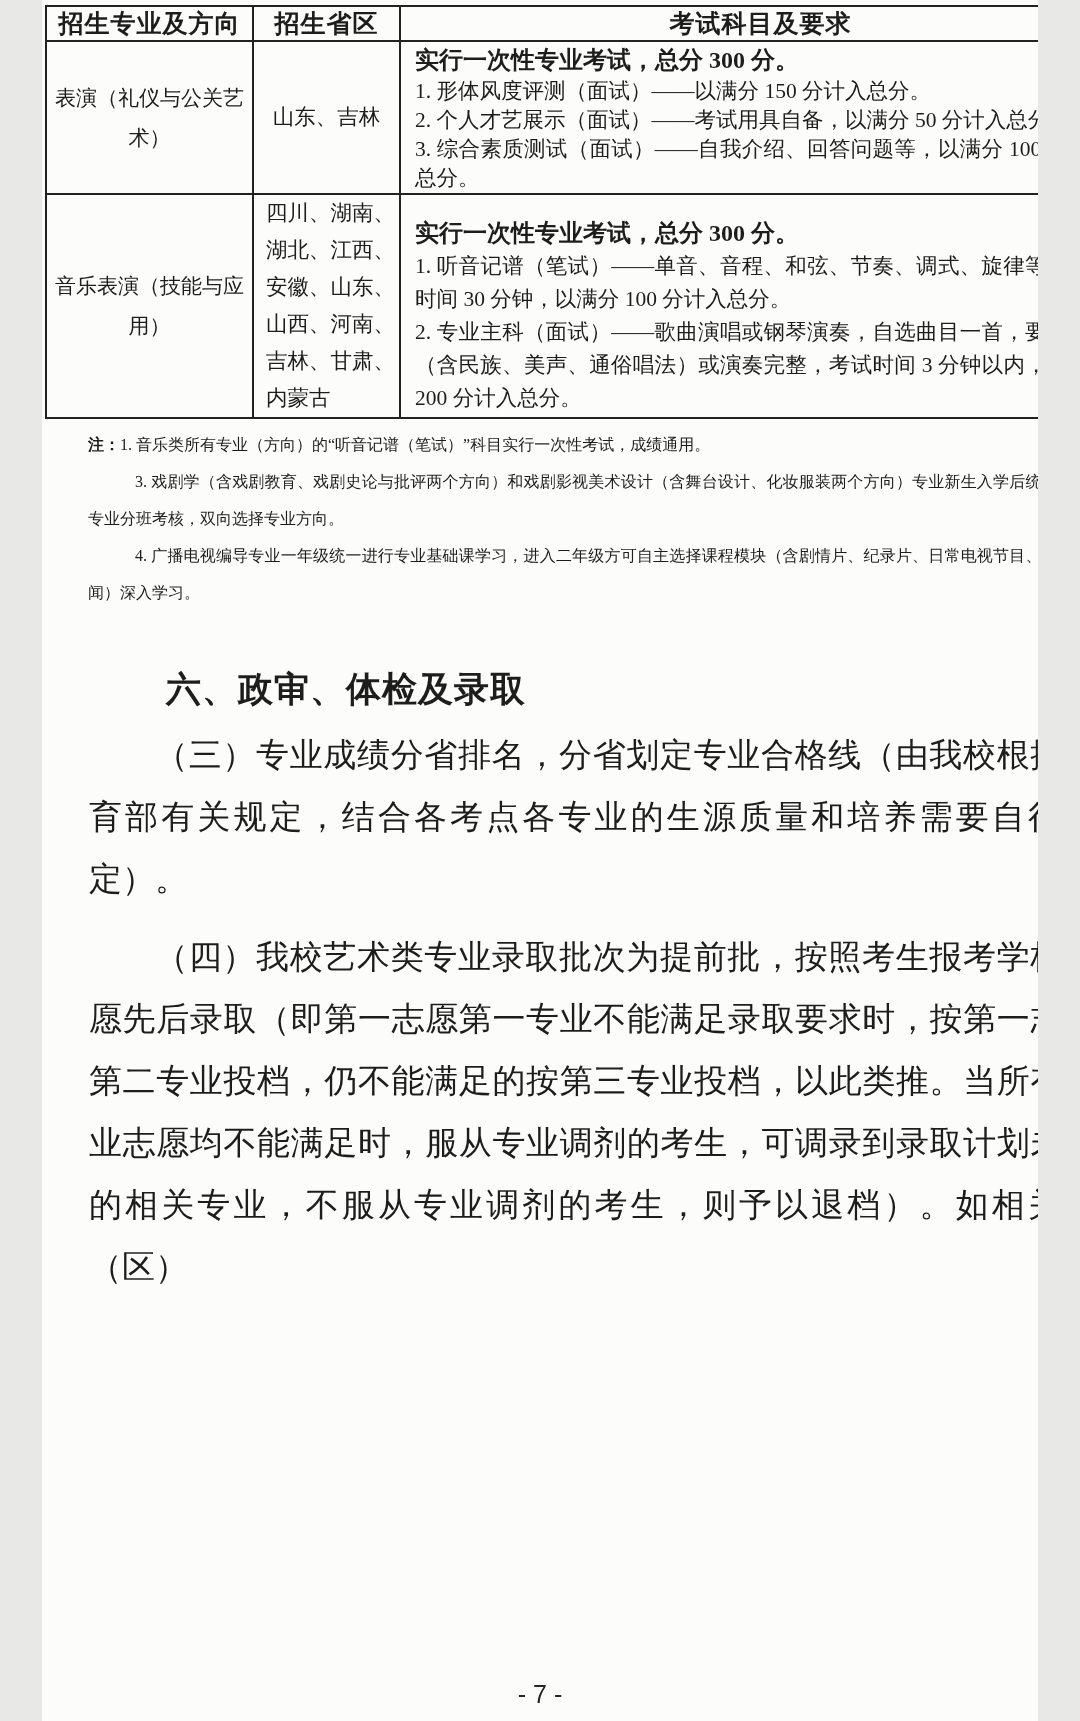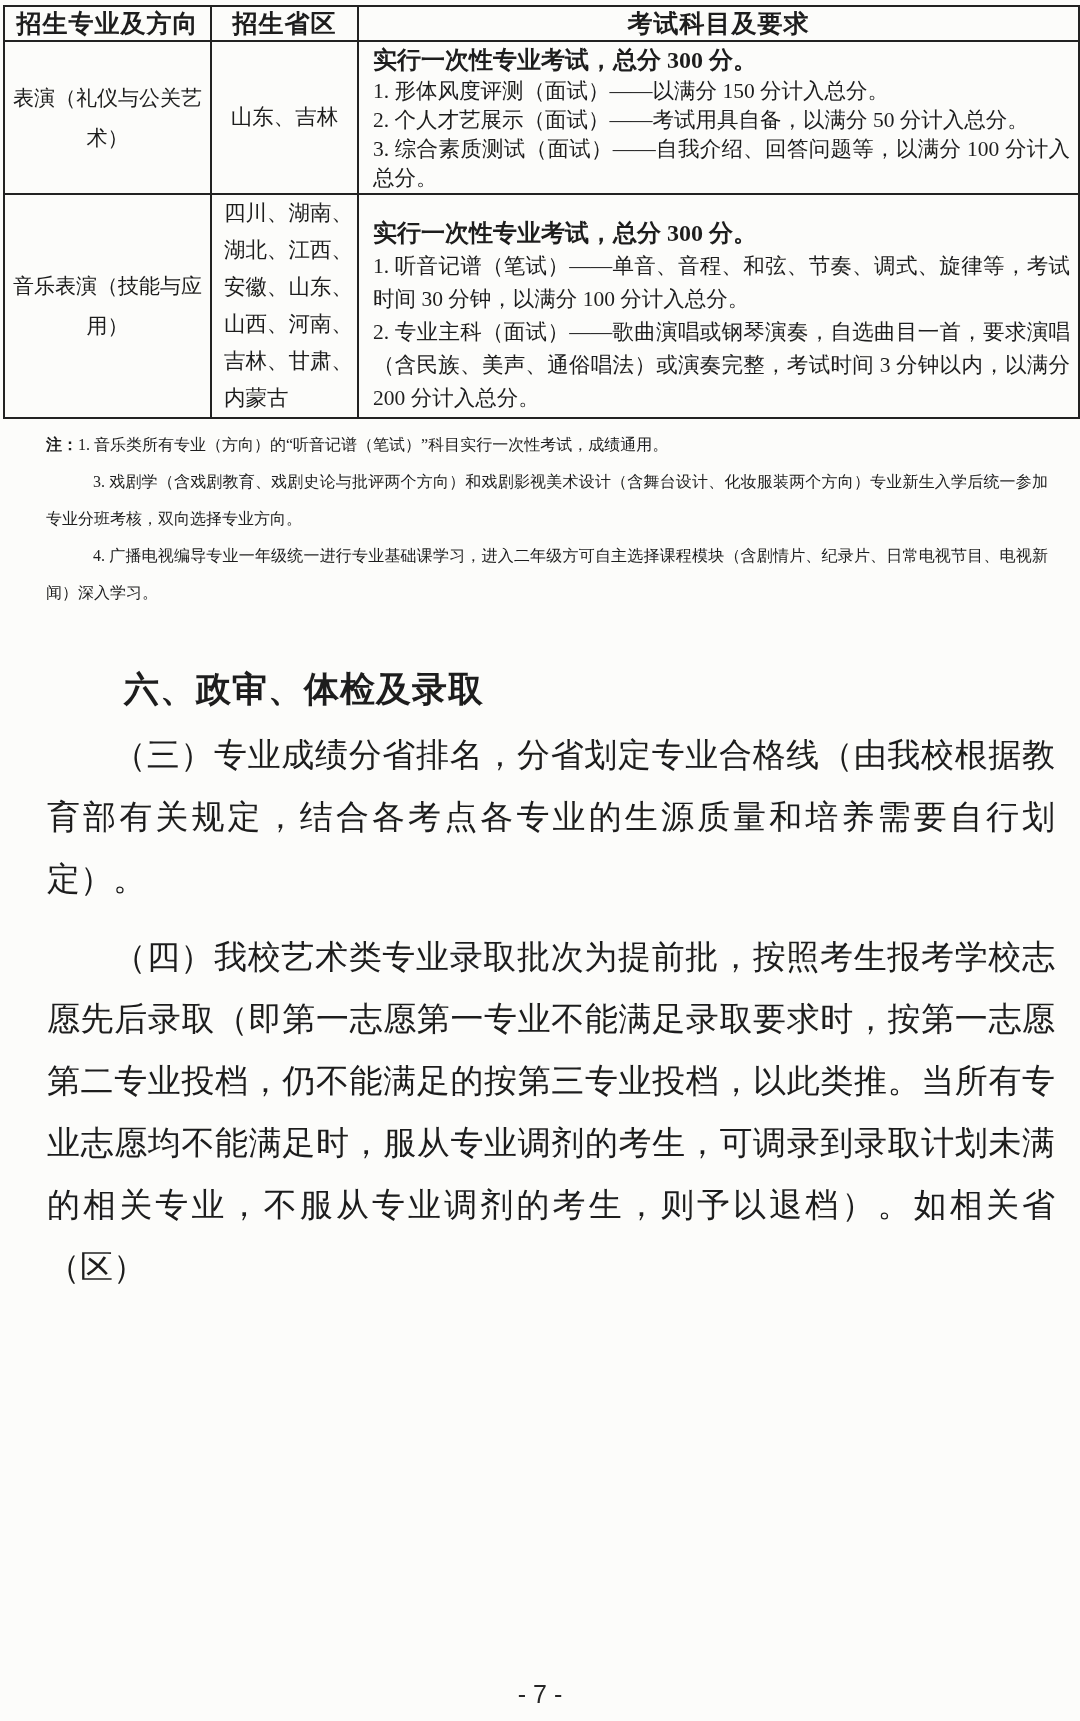--- a/index.html
+++ b/index.html
@@ -1,17 +1,17 @@
 <!DOCTYPE html>
 <html><head>
 <meta charset="utf-8">
 <style>
   html,body { margin:0; padding:0; background:#e8e8e6; }
   .page {
-    position:relative; width:1080px; height:1721px; margin:0 auto;
+    position:relative; width:996px; height:1721px; margin:0 auto;
     background:#fcfcfa; color:#1d1d1d; overflow:hidden;
     font-family:"Liberation Serif","DejaVu Serif",serif;
   }
 
   
   table.adm {
     position:absolute; left:3px; top:5px; width:1075px;
     border-collapse:collapse; table-layout:fixed;
   }
   table.adm th, table.adm td { border:2px solid #222; }

